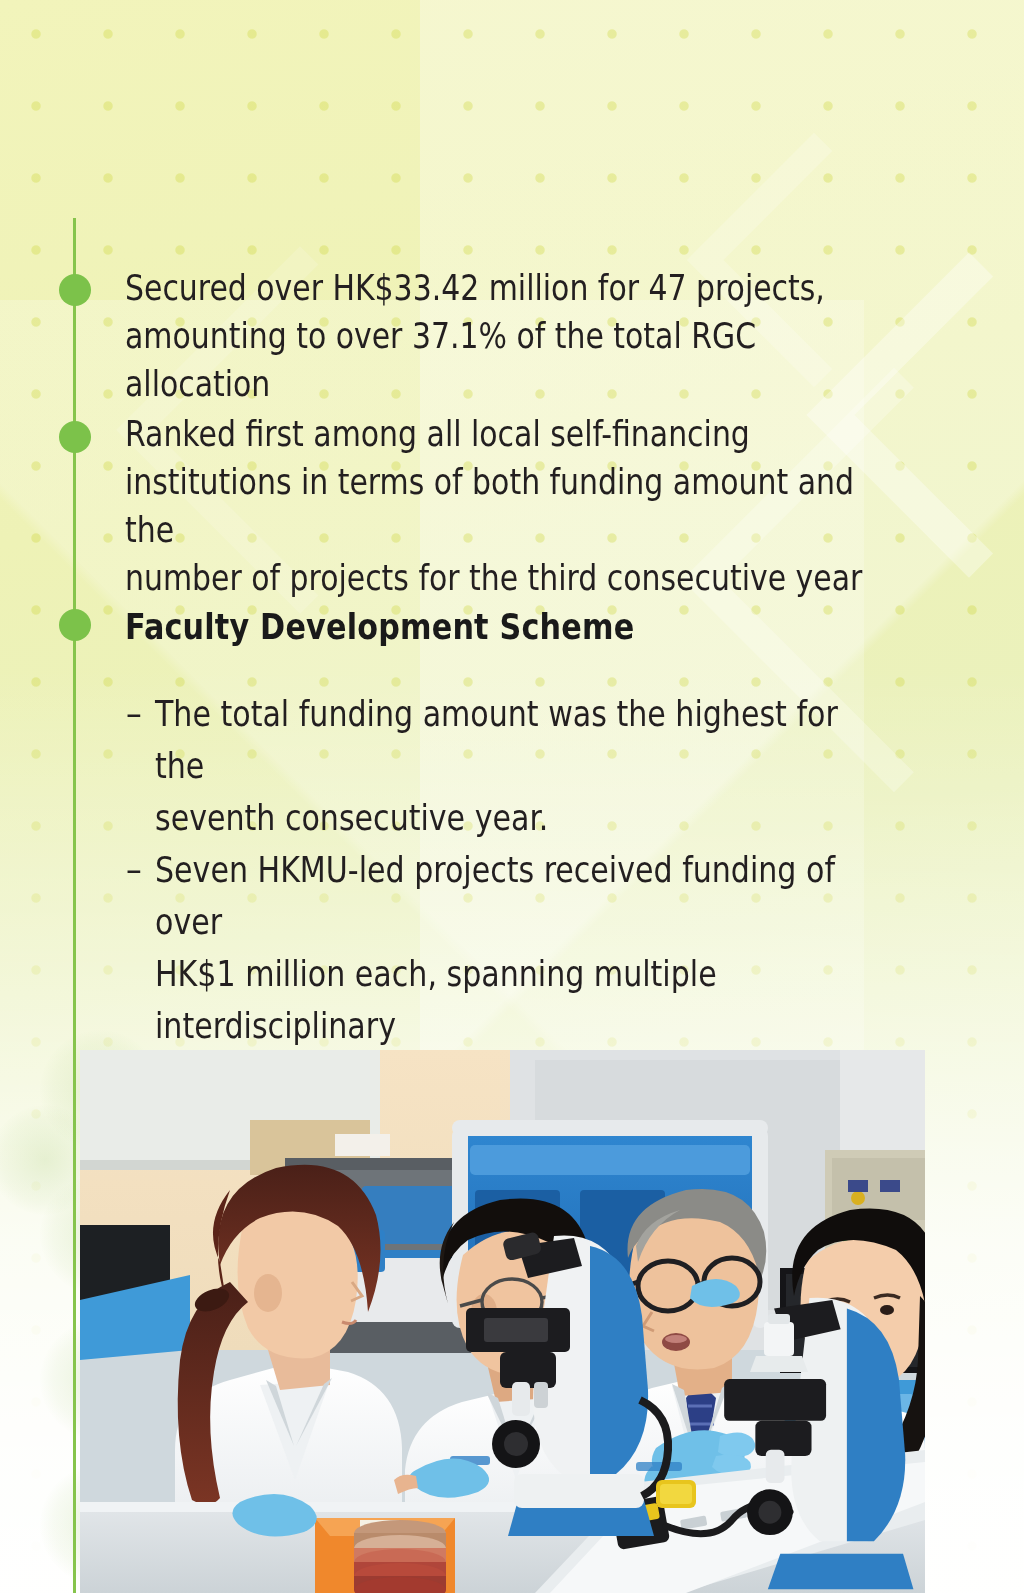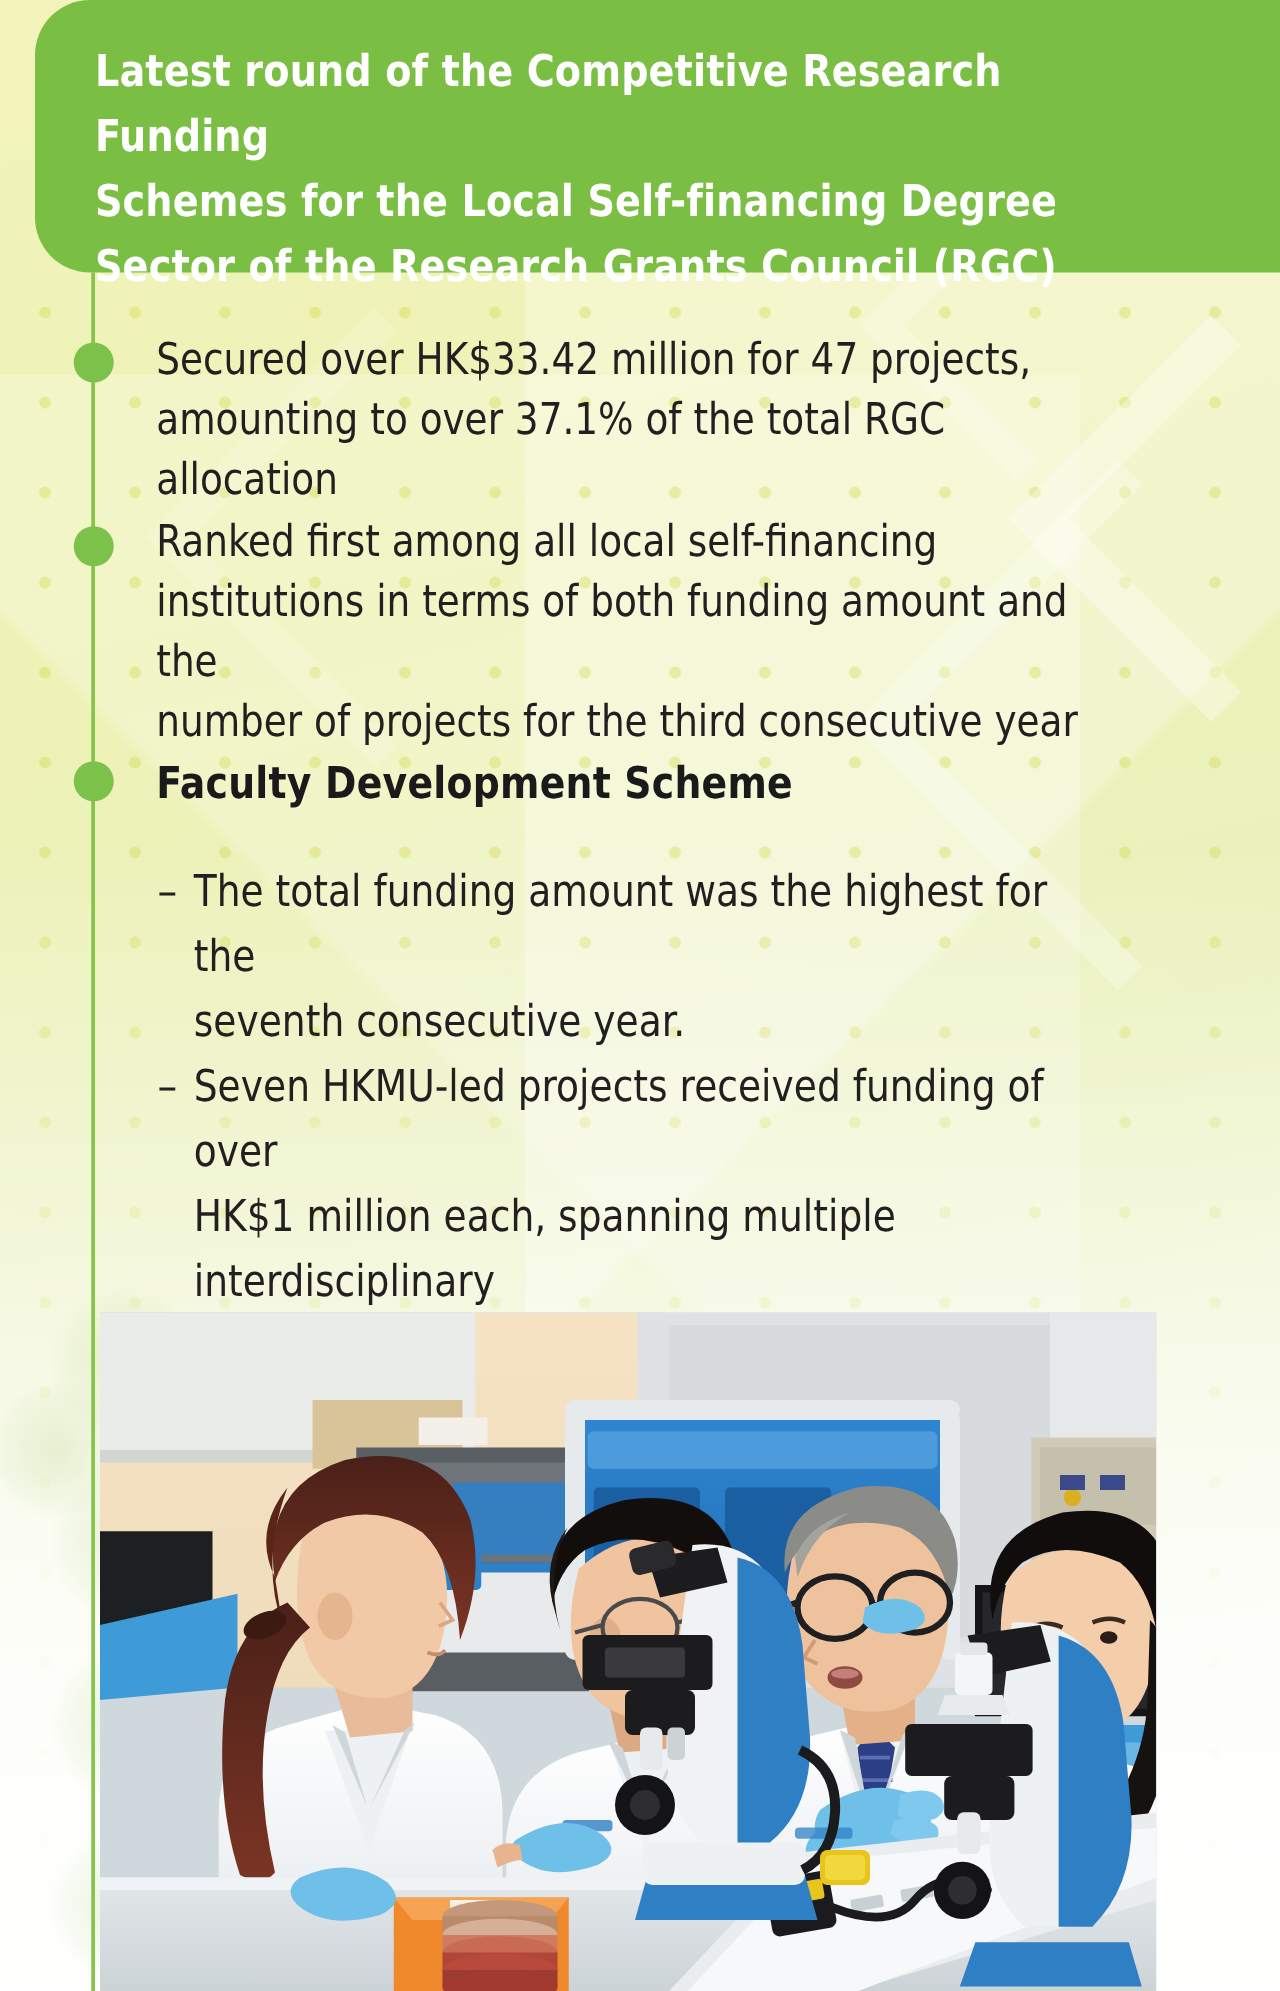--- a/index.html
+++ b/index.html
@@ -166,25 +166,20 @@
   <div class="chevron chev-b"></div>
   <div class="chevron chev-c"></div>
   <div class="chevron chev-d"></div>
 
   <div class="blob" style="left:40px;  top:1030px; width:120px; height:120px;"></div>
   <div class="blob" style="left:40px;  top:1175px; width:120px; height:120px;"></div>
   <div class="blob" style="left:40px;  top:1320px; width:120px; height:120px;"></div>
   <div class="blob" style="left:40px;  top:1465px; width:120px; height:120px;"></div>
   <div class="blob" style="left:-10px; top:1105px; width:110px; height:110px;"></div>
 
-  <div id="header">
-    <div id="header-title">Latest round of the Competitive Research Funding
-Schemes for the Local Self-financing Degree
-Sector of the Research Grants Council (RGC)</div>
-  </div>
 
   <div id="rail"></div>
 
   <div class="dot" style="top:274px;"></div>
   <div class="dot" style="top:421px;"></div>
   <div class="dot" style="top:609px;"></div>
 
   <div class="block" style="top:264px;">Secured over HK$33.42 million for 47 projects,
 amounting to over 37.1% of the total RGC allocation</div>
   <div class="block" style="top:410px;">Ranked first among all local self-financing

